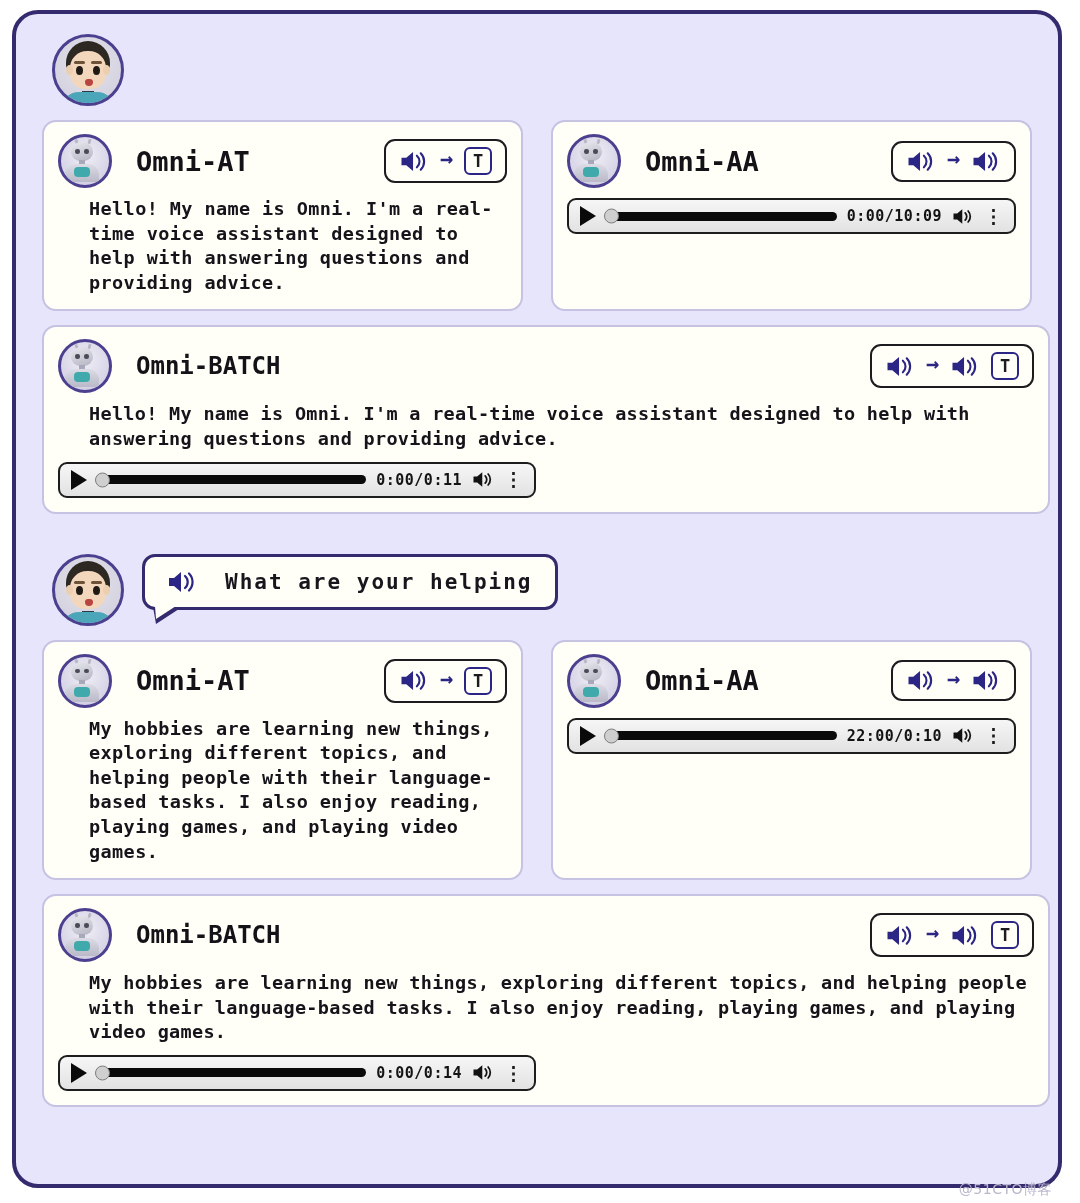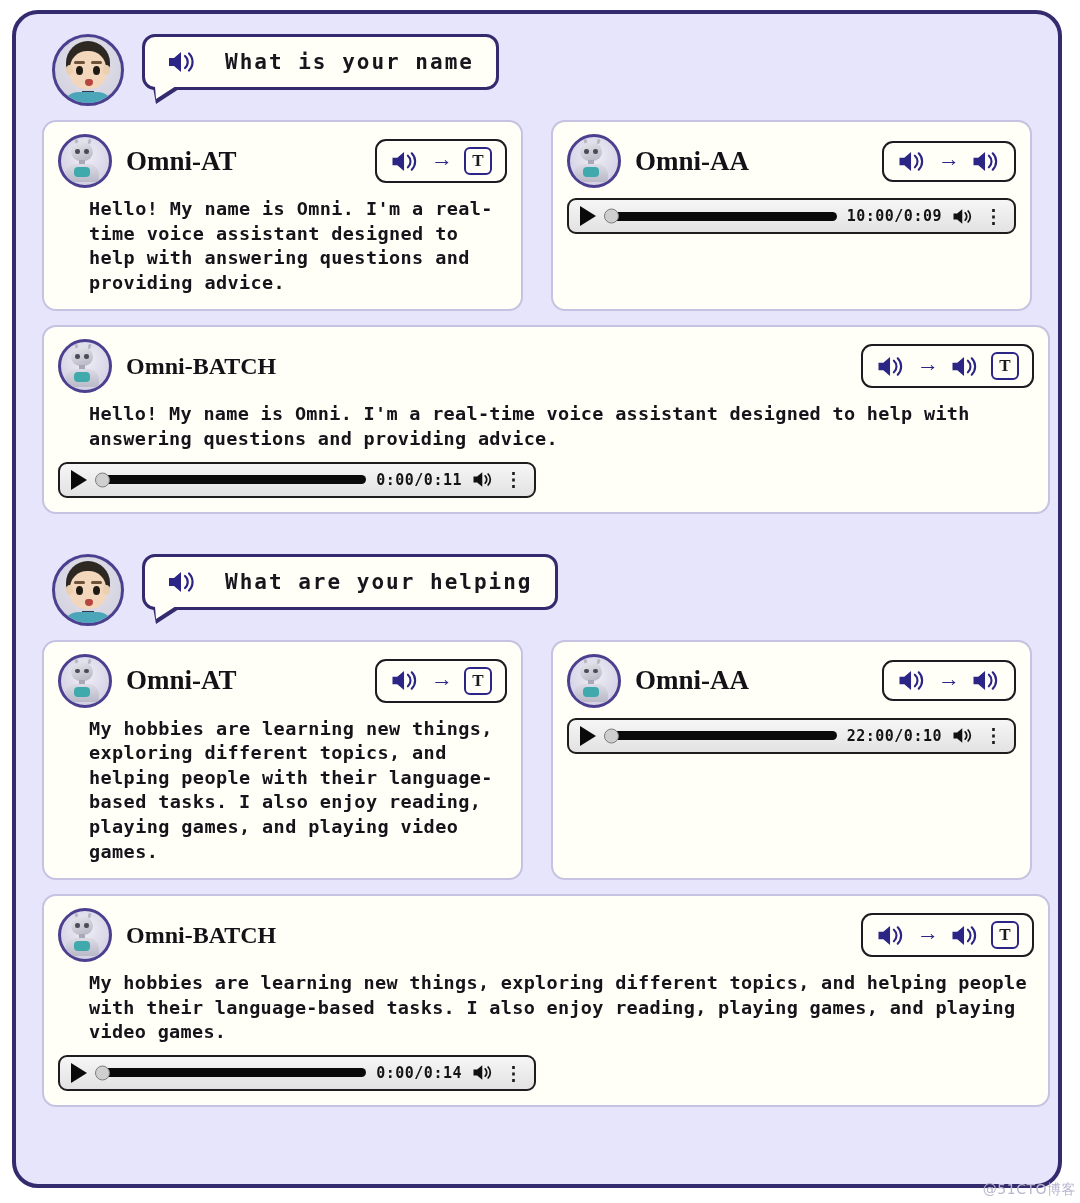--- a/index.html
+++ b/index.html
@@ -185,22 +185,21 @@
     border-radius: 14px;
     box-sizing: border-box;
     padding: 12px 14px 14px 14px;
   }
   .card.half { width: 498px; }
   .card.full { width: 1008px; margin: 14px 8px 0 8px; }
 
   .card-head {
     display: flex;
     align-items: center;
-    gap: 14px;
-    font-family: Liberation Serif, serif;
+    gap: 24px;
   }
   .card-title {
     font-size: 27px;
     font-weight: 700;
     letter-spacing: 0px;
     color: #131217;
     flex: 1 1 auto;
     white-space: nowrap;
   }
   .card.full .card-title { font-size: 24px; }
@@ -298,21 +297,21 @@
     color: #1a1a1a;
     font-weight: 700;
     flex: 0 0 auto;
     letter-spacing: 0;
   }
 
   .section-gap { height: 40px; }
 
   .watermark {
     position: absolute;
-    right: 4px;
+    right: 28px;
     bottom: 4px;
     font-size: 14px;
     color: #b9b6cd;
     font-family: "DejaVu Sans", "Liberation Sans", sans-serif;
     letter-spacing: 0.5px;
   }
 </style>
 </head>
 <body>
 
@@ -325,31 +324,20 @@
       <div class="ear-l"></div>
         <div class="ear-r"></div>
       <div class="brow-l"></div>
         <div class="brow-r"></div>
       <div class="eye-l"></div>
         <div class="eye-r"></div>
       <div class="mouth"></div>
         <div class="collar"></div>
         <div class="body"></div>
     </div>
-    <div class="bubble">
-      <span class="tail"></span>
-      <span class="spk">
-        <svg width="30" height="26" viewBox="0 0 30 26">
-            <path d="M2 9h5l7-6v20l-7-6H2z" fill="#2b2585"></path>
-            <path d="M18 7a8 8 0 0 1 0 12" stroke="#2b2585" stroke-width="2.2" fill="none" stroke-linecap="round"></path>
-            <path d="M22 4.5a12 12 0 0 1 0 17" stroke="#2b2585" stroke-width="2.2" fill="none" stroke-linecap="round"></path>
-          </svg>
-      </span>
-      <span class="bubble-text">What is your name</span>
-    </div>
   </div>
 
   <div class="cards-row">
 
     <div class="card half">
       <div class="card-head">
         <div class="avatar small av-robot">
           <div class="rantl"></div>
             <div class="rantr"></div>
             <div class="rhead"></div>
@@ -404,21 +392,21 @@
                 <path d="M22 4.5a12 12 0 0 1 0 17" stroke="#2b2585" stroke-width="2.2" fill="none" stroke-linecap="round"></path>
               </svg>
           </span>
         </div>
       </div>
       <div class="player">
         <span class="play-tri"></span>
         <span class="track">
             <span class="knob"></span>
           </span>
-        <span class="time">10:00/0:09</span>
+        <span class="time">0:00/10:09</span>
         <span class="spk">
           <svg width="22" height="19" viewBox="0 0 30 26">
               <path d="M2 9h5l7-6v20l-7-6H2z" fill="#111"></path>
               <path d="M18 8a7 7 0 0 1 0 10" stroke="#111" stroke-width="2.4" fill="none" stroke-linecap="round"></path>
               <path d="M22 5.5a11 11 0 0 1 0 15" stroke="#111" stroke-width="2.4" fill="none" stroke-linecap="round"></path>
             </svg>
         </span>
         <span class="dots">⋮</span>
       </div>
     </div>

